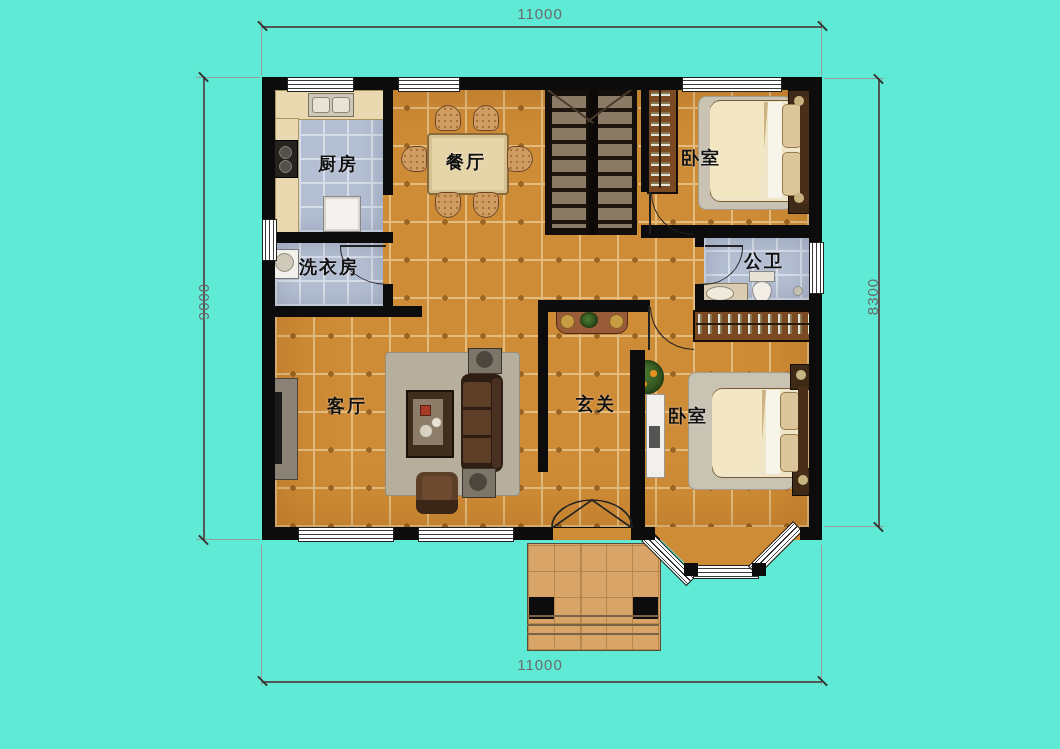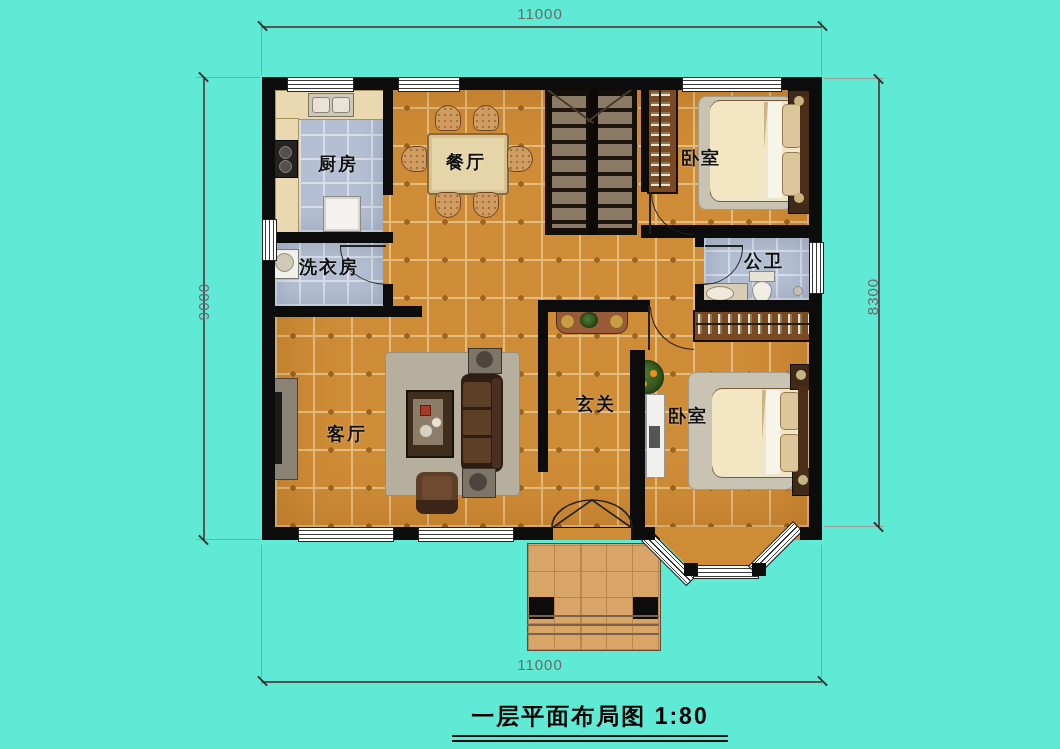--- a/index.html
+++ b/index.html
@@ -250,19 +250,18 @@
   <div class="wall" style="left:633px;top:597px;width:25px;height:22px;z-index:6"></div>
   <div style="position:absolute;left:527px;top:615px;width:132px;height:2px;background:#7a6248;z-index:7"></div>
   <div style="position:absolute;left:527px;top:624px;width:132px;height:2px;background:#7a6248;z-index:7"></div>
   <div style="position:absolute;left:527px;top:633px;width:132px;height:2px;background:#7a6248;z-index:7"></div>
 
   <div class="rlabel" style="left:338px;top:164px">厨房</div>
   <div class="rlabel" style="left:466px;top:162px">餐厅</div>
   <div class="rlabel" style="left:701px;top:158px">卧室</div>
   <div class="rlabel" style="left:329px;top:267px">洗衣房</div>
   <div class="rlabel" style="left:764px;top:261px">公卫</div>
-  <div class="rlabel" style="left:347px;top:434px">客厅</div>
+  <div class="rlabel" style="left:347px;top:406px">客厅</div>
   <div class="rlabel" style="left:596px;top:404px">玄关</div>
   <div class="rlabel" style="left:688px;top:416px">卧室</div>
 
-  <div class="title" style="left:452px;top:701px;width:276px">一层平面布局图 1:80</div>
 
 </div>
 
 </body></html>

